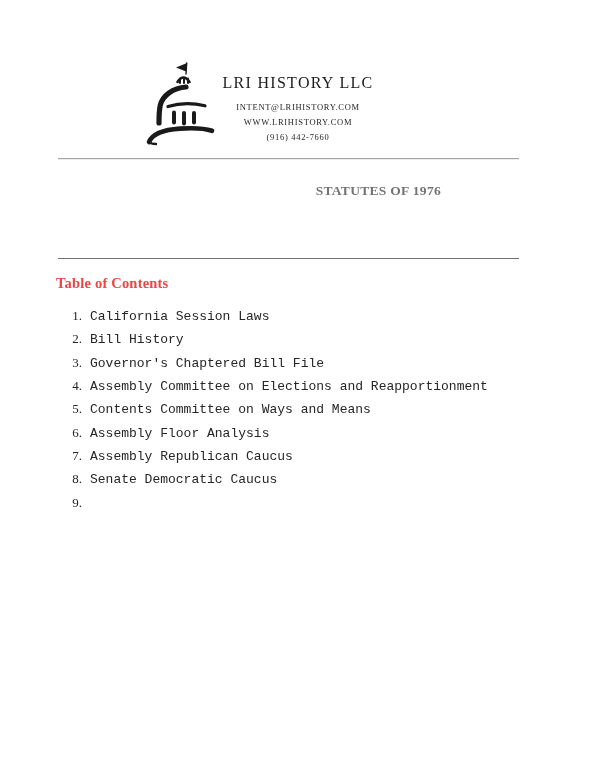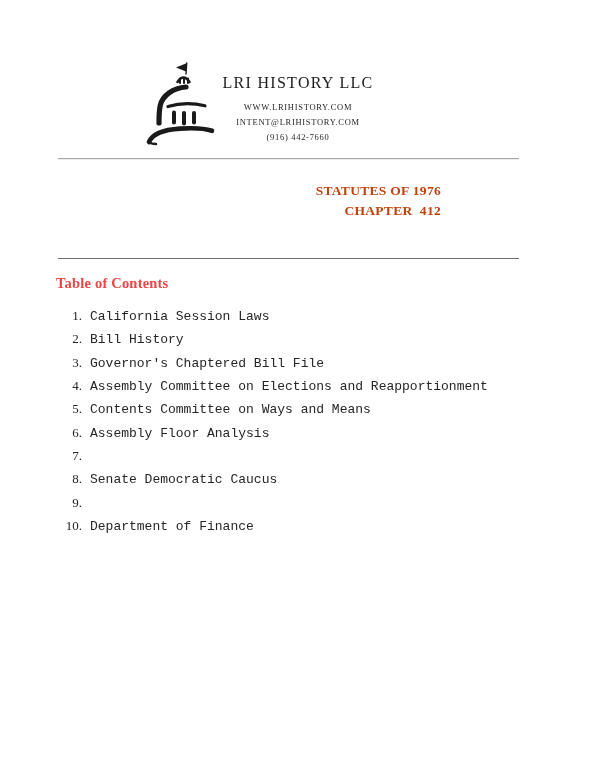--- a/index.html
+++ b/index.html
@@ -70,21 +70,21 @@
     top: 181px;
     right: 107px;
     text-align: right;
   }
   .ref-line {
     font-size: 13.5px;
     font-weight: 700;
     line-height: 19.6px;
     letter-spacing: 0.3px;
     white-space: pre;
-    color: #c2410c;
+    color: #737373;
   }
 
   
   .toc-heading {
     position: absolute;
     left: 56px;
     top: 275px;
     font-size: 14.5px;
     font-weight: 700;
     letter-spacing: 0.2px;
@@ -137,31 +137,30 @@
     <path d="M 39,53 L 39,63.5" stroke-width="4"></path>
     <path d="M 49,53 L 49,62.5" stroke-width="4"></path>
 
     <path d="M 4,82 C 7.5,73.5 20,69.6 35,68.6 C 50,67.6 60.5,68.6 67,70.8" stroke-width="4.6"></path>
     <path d="M 4,82 C 5.5,83.5 8,84 11,84" stroke-width="2.4"></path>
   </svg>
 
   <div class="header-text">
     <div class="company-name">LRI HISTORY LLC</div>
     <div class="contact-lines">
+      <div>INTENT@LRIHISTORY.COM</div>
       <div>WWW.LRIHISTORY.COM</div>
-      <div>INTENT@LRIHISTORY.COM</div>
       <div>(916) 442-7660</div>
     </div>
   </div>
 
   <div class="divider-top"></div>
 
   <div class="ref-block">
     <div class="ref-line">STATUTES OF 1976</div>
-    <div class="ref-line">CHAPTER  412</div>
   </div>
 
   <div class="divider-bottom"></div>
 
   <div class="toc-heading">Table of Contents</div>
 
   <div class="toc-list">
     <div class="toc-row">
       <span class="toc-num">1.</span>
       <span class="toc-label">California Session Laws</span>
@@ -181,27 +180,24 @@
     <div class="toc-row">
       <span class="toc-num">5.</span>
       <span class="toc-label">Contents Committee on Ways and Means</span>
     </div>
     <div class="toc-row">
       <span class="toc-num">6.</span>
       <span class="toc-label">Assembly Floor Analysis</span>
     </div>
     <div class="toc-row">
       <span class="toc-num">7.</span>
+      <span class="toc-label">Assembly Republican Caucus</span>
     </div>
     <div class="toc-row">
       <span class="toc-num">8.</span>
       <span class="toc-label">Senate Democratic Caucus</span>
     </div>
     <div class="toc-row">
       <span class="toc-num">9.</span>
     </div>
-    <div class="toc-row">
-      <span class="toc-num">10.</span>
-      <span class="toc-label">Department of Finance</span>
-    </div>
   </div>
 
 </div>
 
 </body></html>

